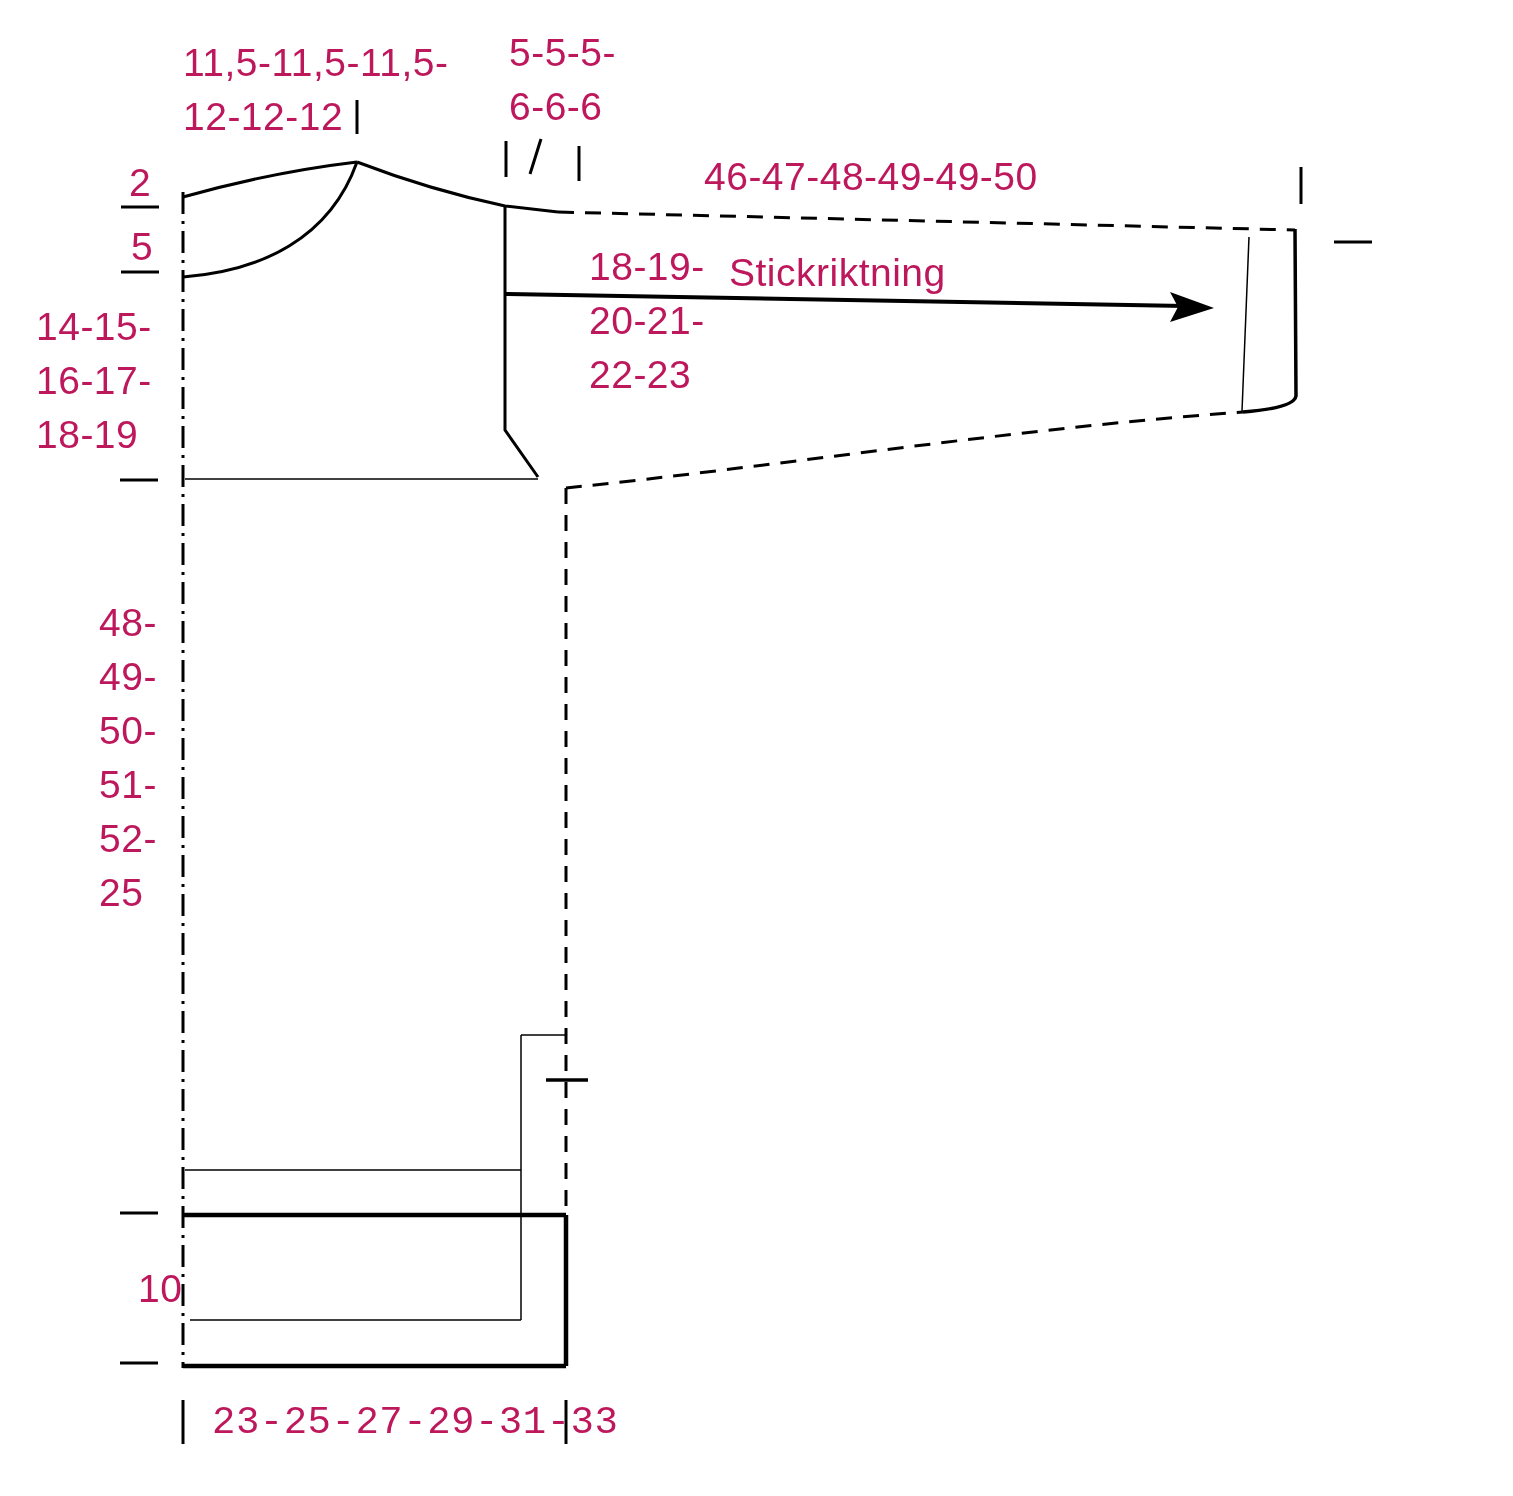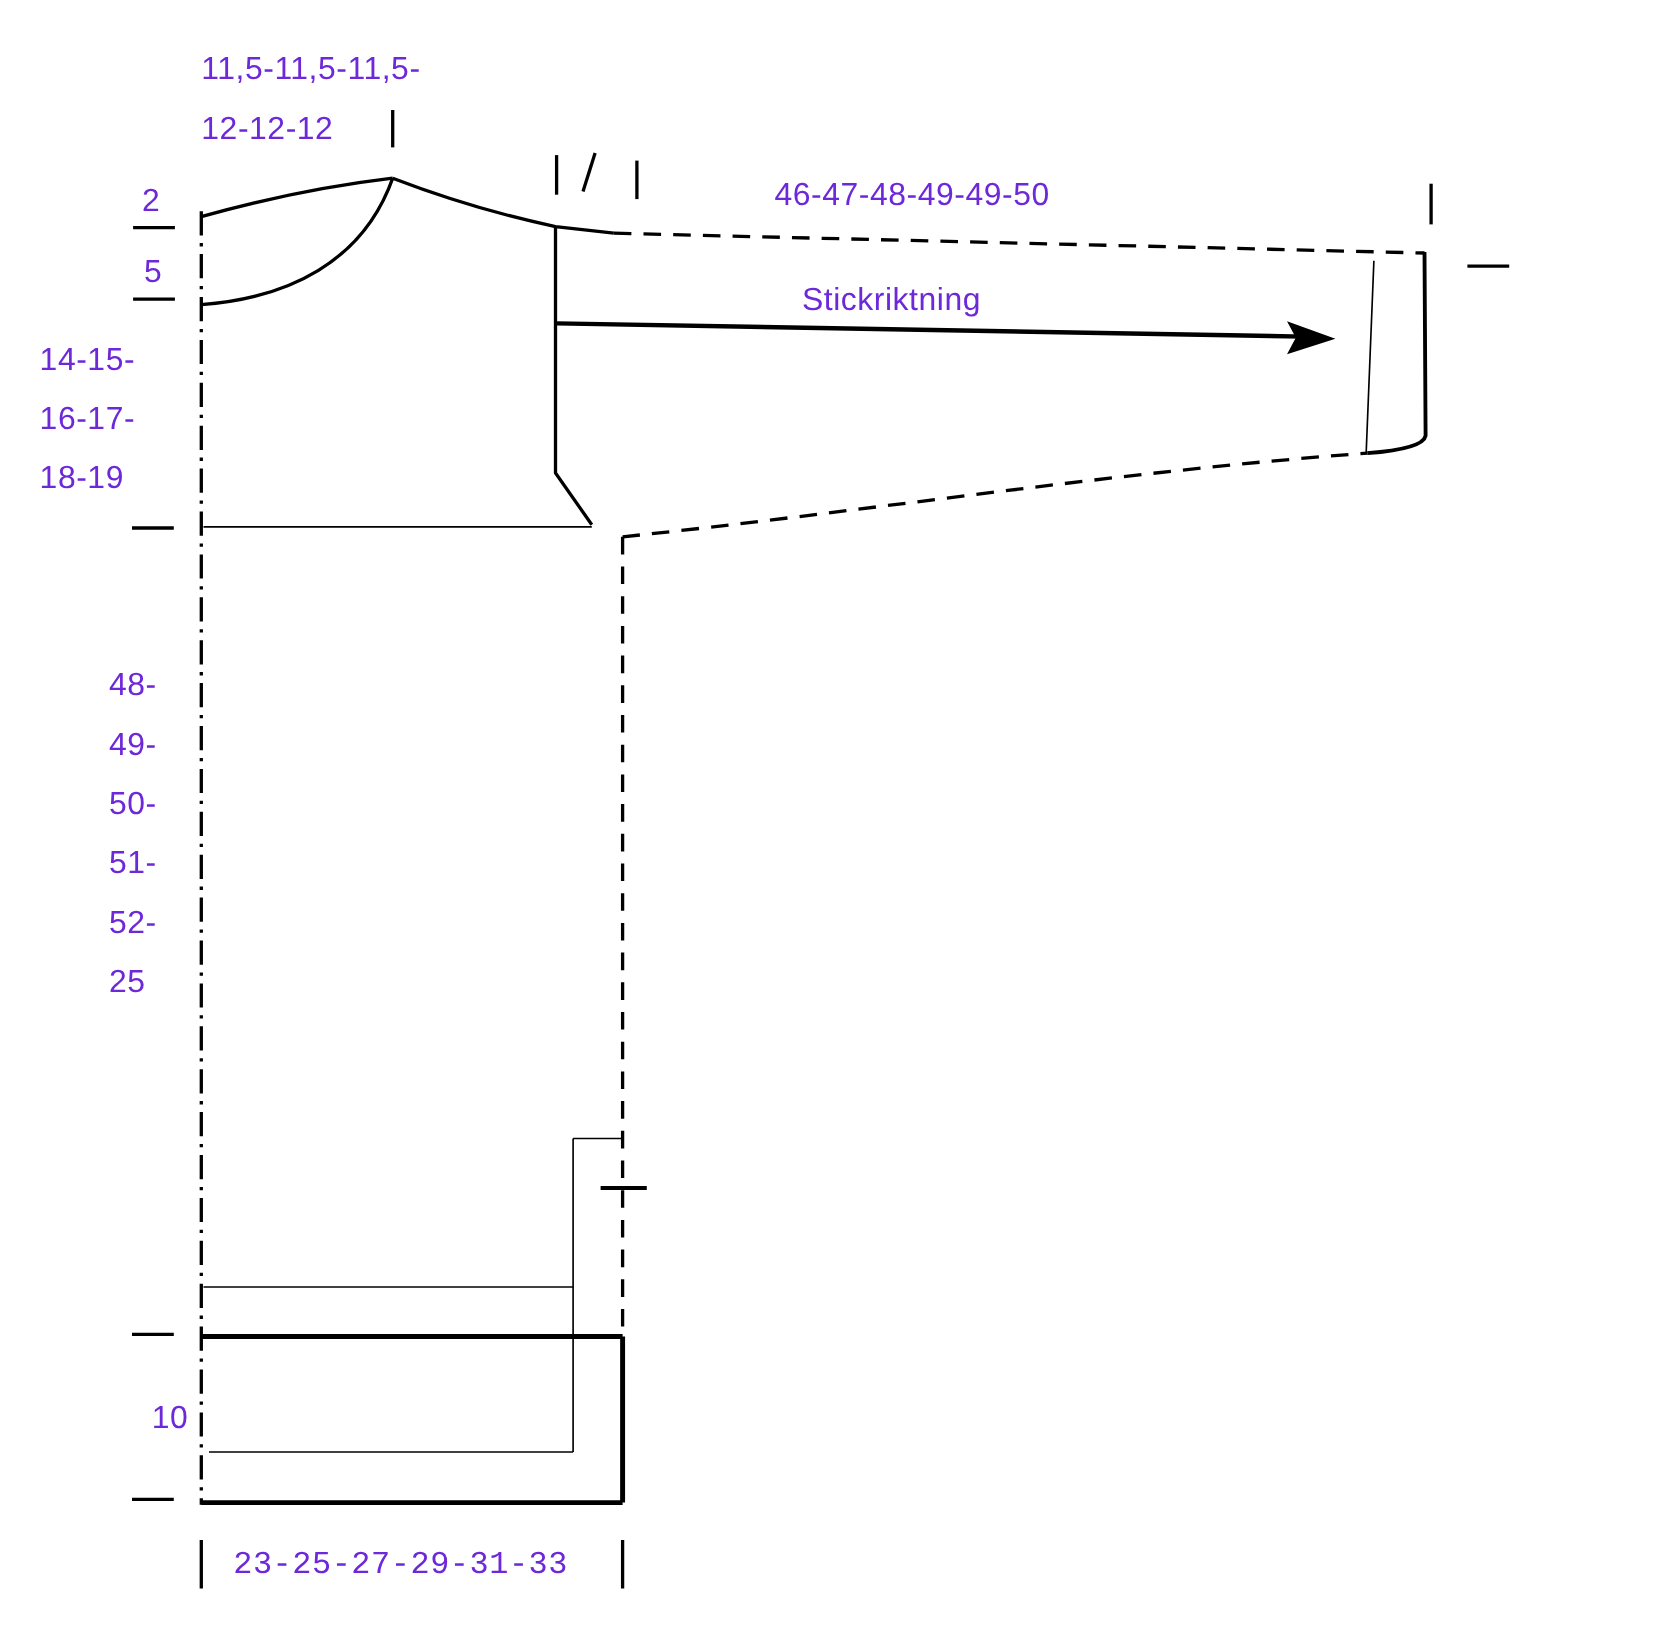--- a/index.html
+++ b/index.html
@@ -7,24 +7,24 @@
     position:relative;
     width:1513px;height:1496px;
     background:#ffffff;
     font-family:"Liberation Sans", sans-serif;
     color:#0a0a0a;
     overflow:hidden;
   }
   .schematic-svg{position:absolute;left:0;top:0;}
   .label{
     position:absolute;
-    font-size:29px;
+    font-size:39px;
     line-height:54px;
     white-space:pre-line;
-    color:#6d28d9;
+    color:#be185d;
     letter-spacing:0.5px;
   }
 </style>
 </head>
 <body>
 
 <div class="canvas">
 
   <svg class="schematic-svg" width="1513" height="1496" viewBox="0 0 1513 1496">
 
@@ -77,31 +77,36 @@
     <line x1="1301" y1="167" x2="1301" y2="204" stroke="#000" stroke-width="3"></line>
     <line x1="1334" y1="242" x2="1372" y2="242" stroke="#000" stroke-width="3"></line>
 
     <line x1="183" y1="1400" x2="183" y2="1444" stroke="#000" stroke-width="3"></line>
     <line x1="566" y1="1400" x2="566" y2="1444" stroke="#000" stroke-width="3"></line>
   </svg>
 
   <div class="label" style="left:183px;top:36px;">11,5-11,5-11,5-
 12-12-12</div>
 
+  <div class="label" style="left:509px;top:26px;">5-5-5-
+6-6-6</div>
 
   <div class="label" style="left:704px;top:150px;">46-47-48-49-49-50</div>
 
   <div class="label" style="left:129px;top:156px;">2</div>
 
   <div class="label" style="left:131px;top:220px;">5</div>
 
   <div class="label" style="left:36px;top:300px;">14-15-
 16-17-
 18-19</div>
 
+  <div class="label" style="left:589px;top:240px;">18-19-
+20-21-
+22-23</div>
 
   <div class="label" style="left:729px;top:246px;">Stickriktning</div>
 
 
   <div class="label" style="left:99px;top:596px;">48-
 49-
 50-
 51-
 52-
 25</div>

